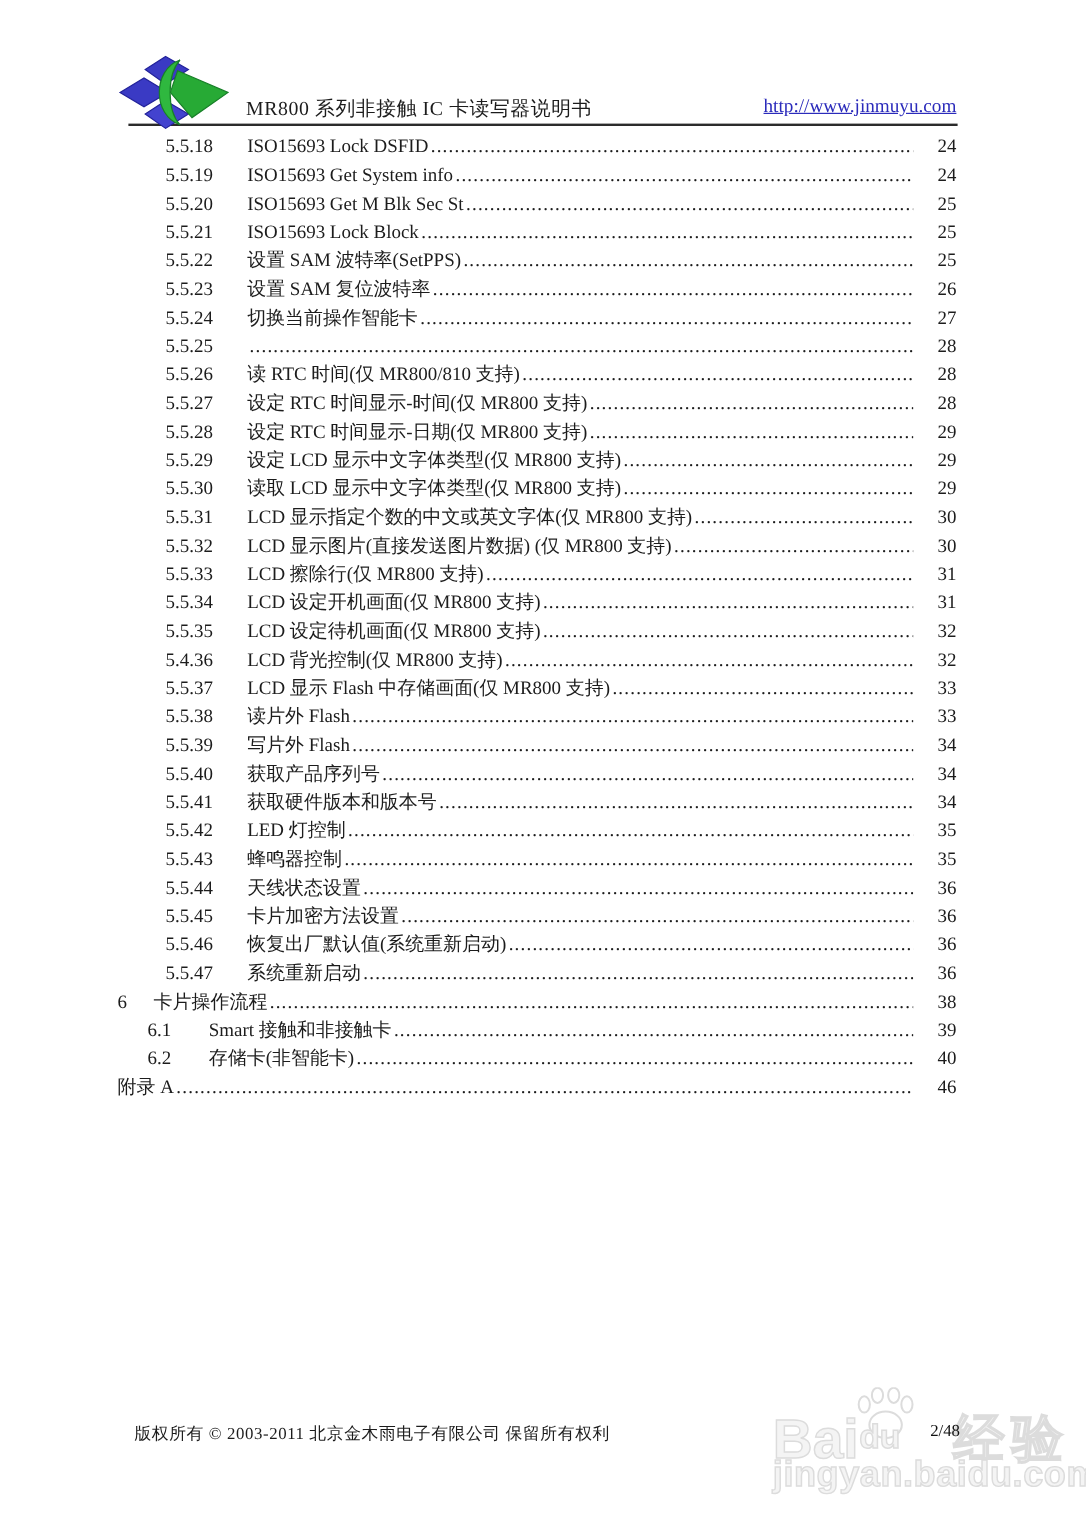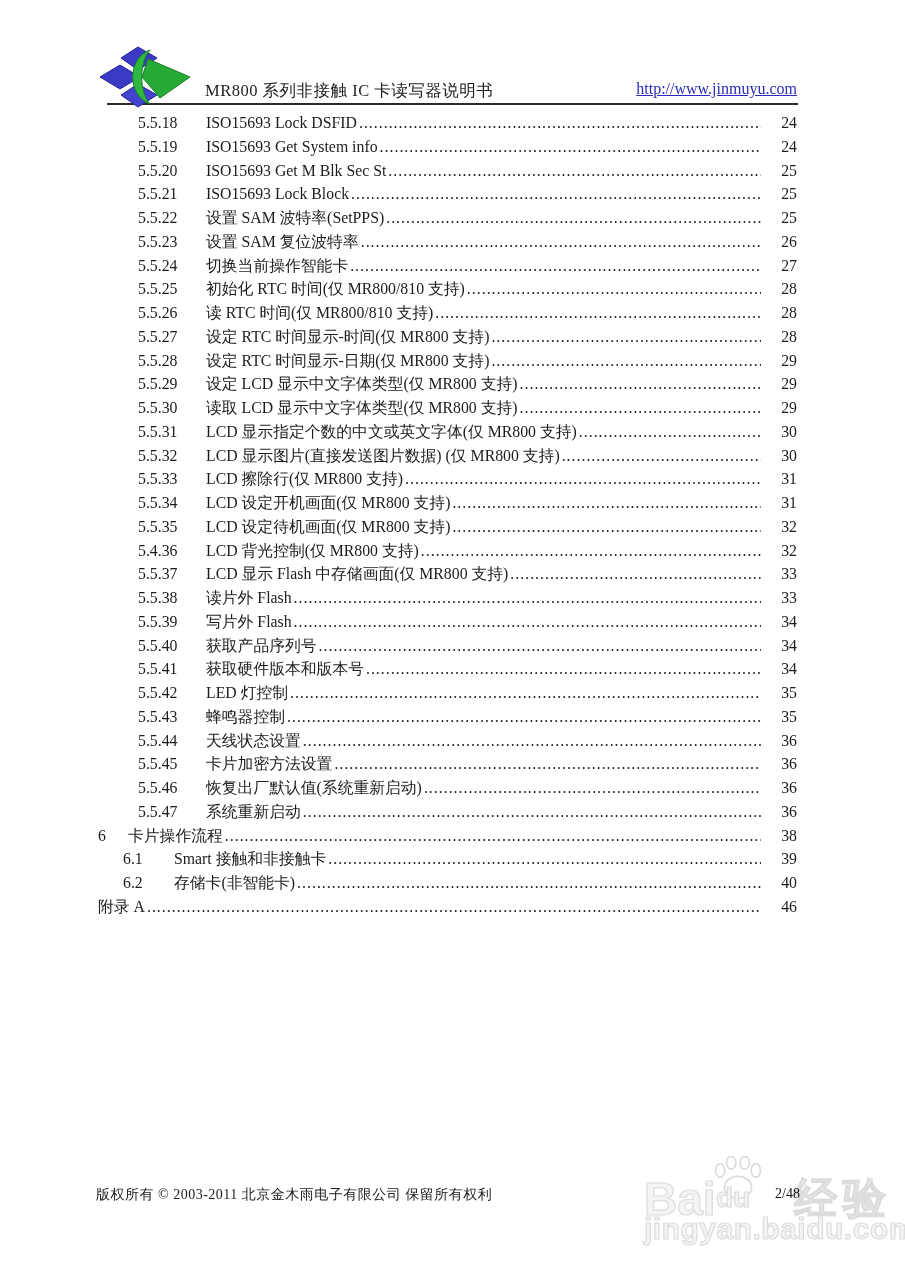--- a/index.html
+++ b/index.html
@@ -47,21 +47,21 @@
   .toc-row .dots  { flex:1 1 0; overflow:hidden; white-space:nowrap;
                     letter-spacing:1px; padding:0 1px 0 2px; }
   .toc-row .pg    { flex:0 0 auto;margin-left:20px; }
   .toc-row.lvl0 { padding-left:0; }
   .toc-row.lvl1 { padding-left:0;  } .toc-row.lvl1 .num { width:30px; }
   .toc-row.lvl2 { padding-left:25px;} .toc-row.lvl2 .num { width:51px; }
   .toc-row.lvl3 { padding-left:40px;} .toc-row.lvl3 .num { width:68px; }
 
   
   .ftr-copyright {
-    position:absolute; left:96px; top:1186px; font-size:14px; letter-spacing:0.5px;
+    position:absolute; left:112px; top:1186px; font-size:14px; letter-spacing:0.5px;
     white-space:nowrap; z-index:6;
   }
   .ftr-page {
     position:absolute; right:105px; top:1186px; font-size:14px; z-index:6;
     color:#111;
   }
 
   
   .wm { position:absolute; left:644px; top:1156px; width:261px; height:86px;
         z-index:4; pointer-events:none;
@@ -129,21 +129,20 @@
       <span class="pg">26</span>
     </div>
       <div class="toc-row lvl3">
       <span class="num">5.5.24</span>
       <span class="title">切换当前操作智能卡</span>
       <span class="dots">................................................................................................................................................................................................................................................................................................................................................................................................................</span>
       <span class="pg">27</span>
     </div>
       <div class="toc-row lvl3">
       <span class="num">5.5.25</span>
-      <span class="title">初始化 RTC 时间(仅 MR800/810 支持)</span>
       <span class="dots">................................................................................................................................................................................................................................................................................................................................................................................................................</span>
       <span class="pg">28</span>
     </div>
       <div class="toc-row lvl3">
       <span class="num">5.5.26</span>
       <span class="title">读 RTC 时间(仅 MR800/810 支持)</span>
       <span class="dots">................................................................................................................................................................................................................................................................................................................................................................................................................</span>
       <span class="pg">28</span>
     </div>
       <div class="toc-row lvl3">

